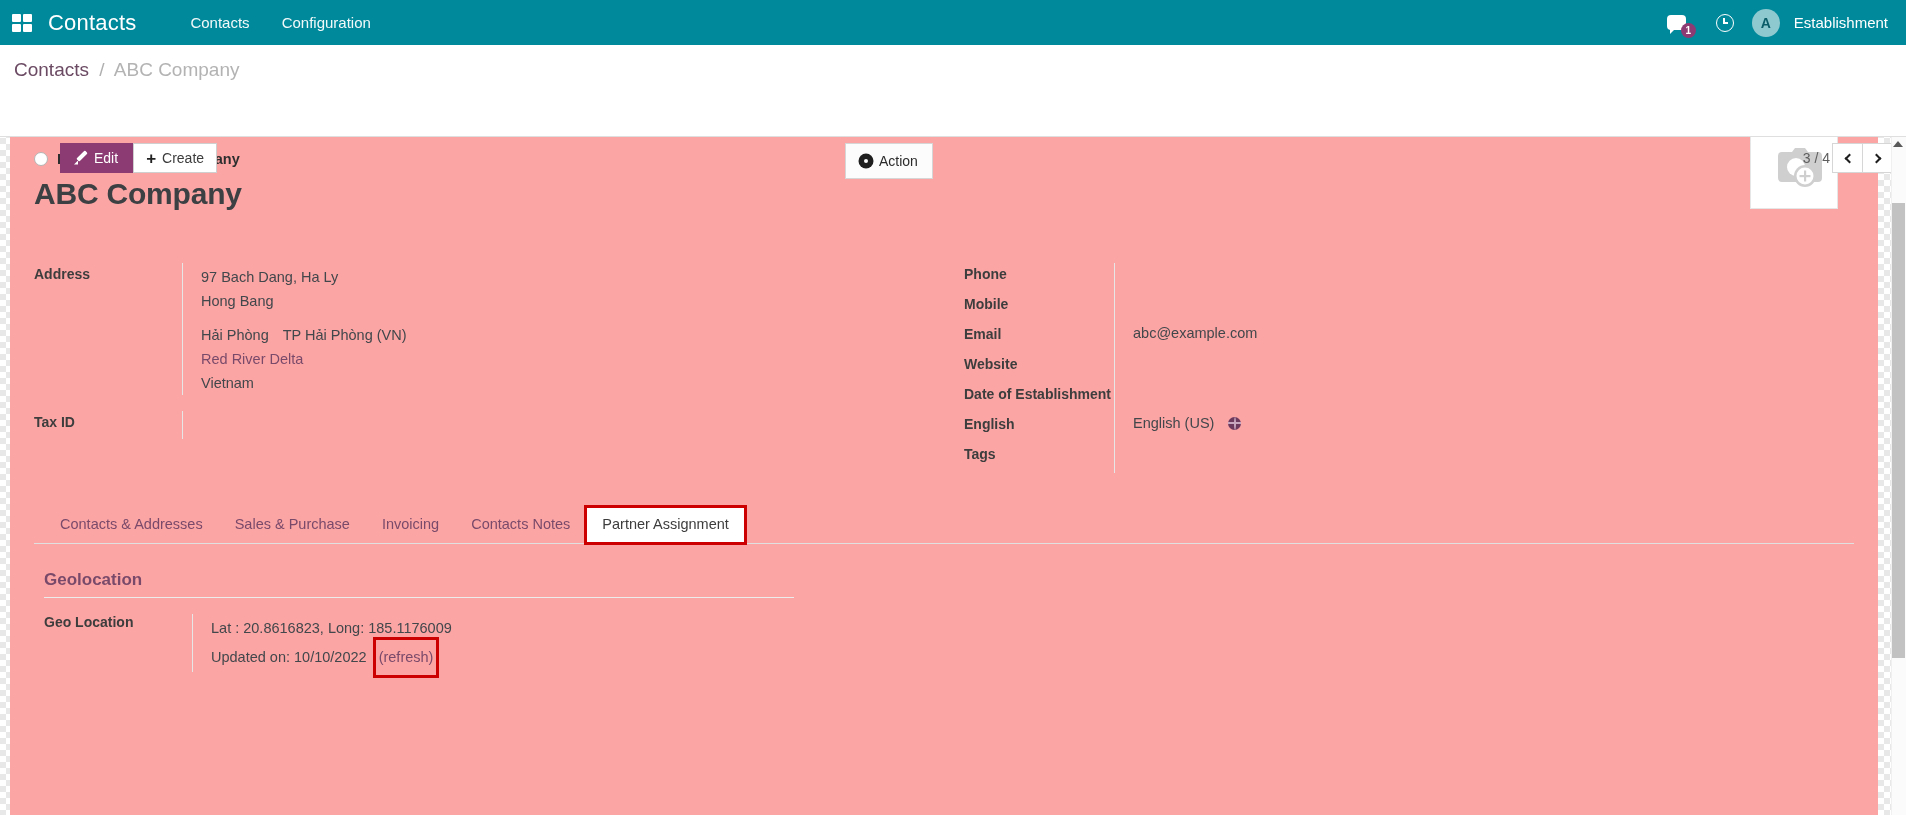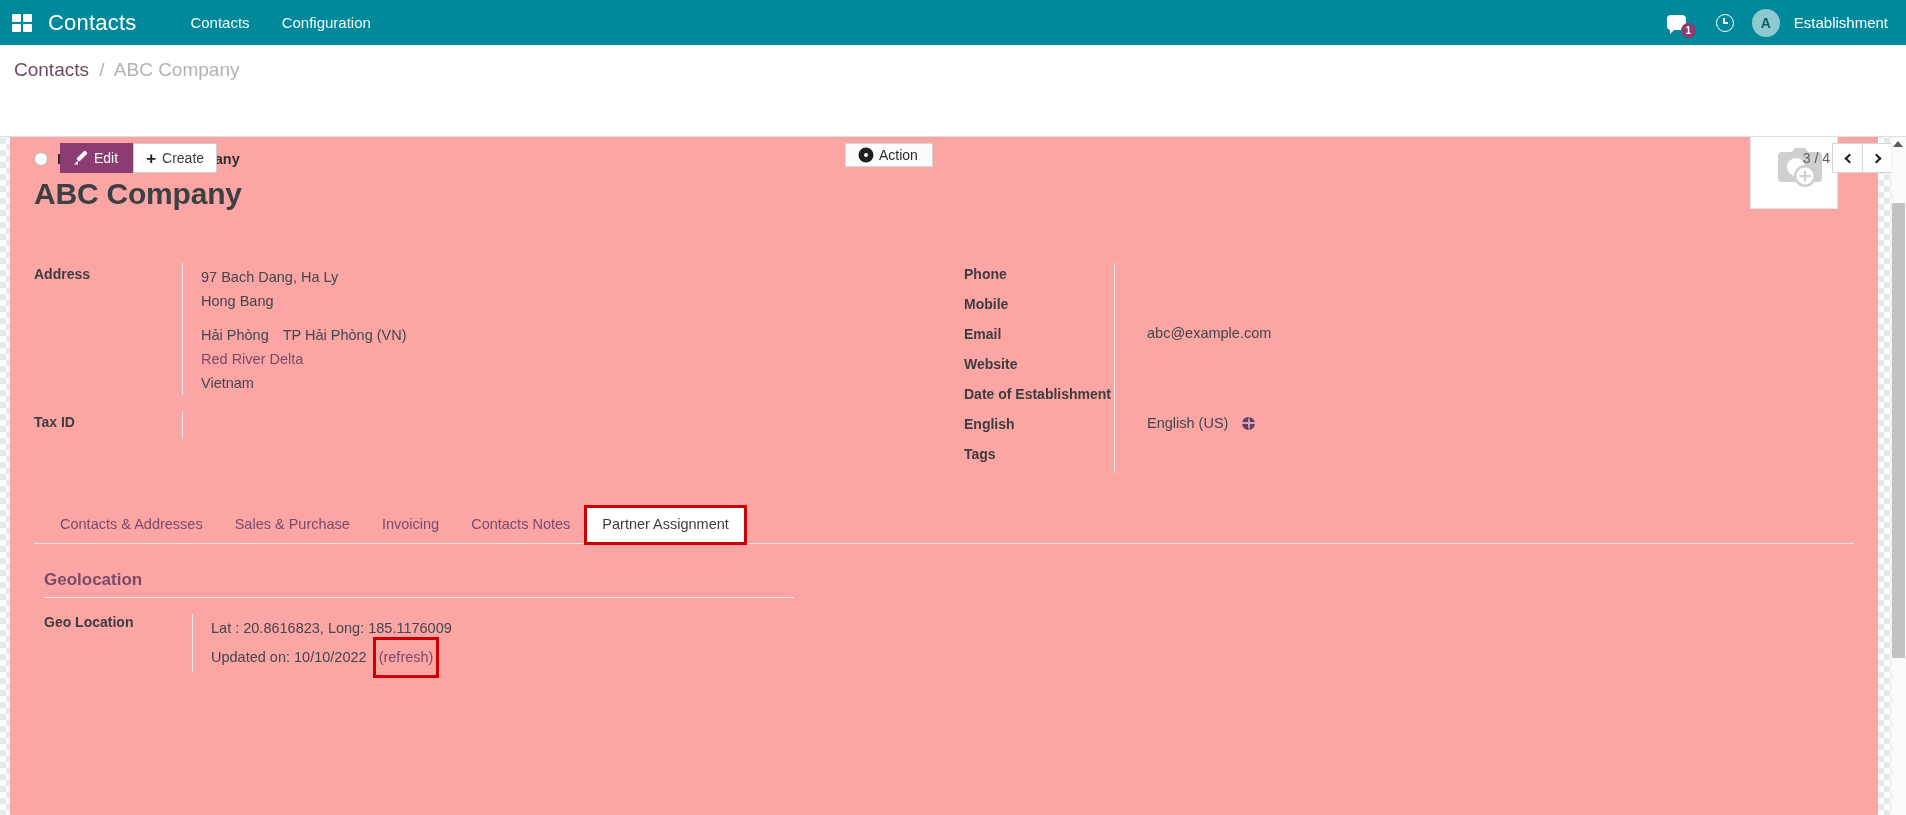--- a/index.html
+++ b/index.html
@@ -118,21 +118,21 @@
   }
   .pencil:after {
     content:""; position:absolute; left:-1px; top:9px;
     width:4px; height:4px; background:#ffffff;
     clip-path: polygon(0 100%, 100% 0, 100% 100%);
   }
   .plus { font-size: 17px; font-weight: 800; line-height: 1; color:#222; }
 
   .action-btn {
     position: absolute; left: 845px; top: 98px;
-    height: 24px; padding: 0 14px;
+    height: 36px; padding: 0 14px;
     display:flex; align-items:center; gap:7px;
     border: 1px solid #d6d6d6; background:#fcfcfc;
     font-size: 14px; color:#2b2b2b; cursor:pointer;
   }
   .gear {
     width: 12px; height: 12px; border-radius:50%;
     background: #1f1f1f; position: relative;
     box-shadow: 0 0 0 1.5px #1f1f1f;
   }
   .gear:before {
@@ -228,21 +228,21 @@
     background:#c9a7bf;
   }
 
   .right-fld { display:flex; align-items:flex-start; min-height: 30px; }
   .right-label {
     width: 150px; flex: 0 0 150px;
     font-size: 14px; font-weight: 700; color: #3d3d3d; padding-top: 3px;
   }
   .right-value {
     flex: 1; font-size: 14.5px; color: #42474b;
-    padding-left: 32px; border-left: 1px solid #e6e6e6;
+    padding-left: 18px; border-left: 1px solid #e6e6e6;
     min-height: 30px; padding-top: 2px;
   }
 
   
   .notebook { margin-top: 34px; }
   .tabs {
     display: flex; align-items: flex-end;
     border-bottom: 1px solid #e0e0e0;
     padding-left: 10px;
   }

